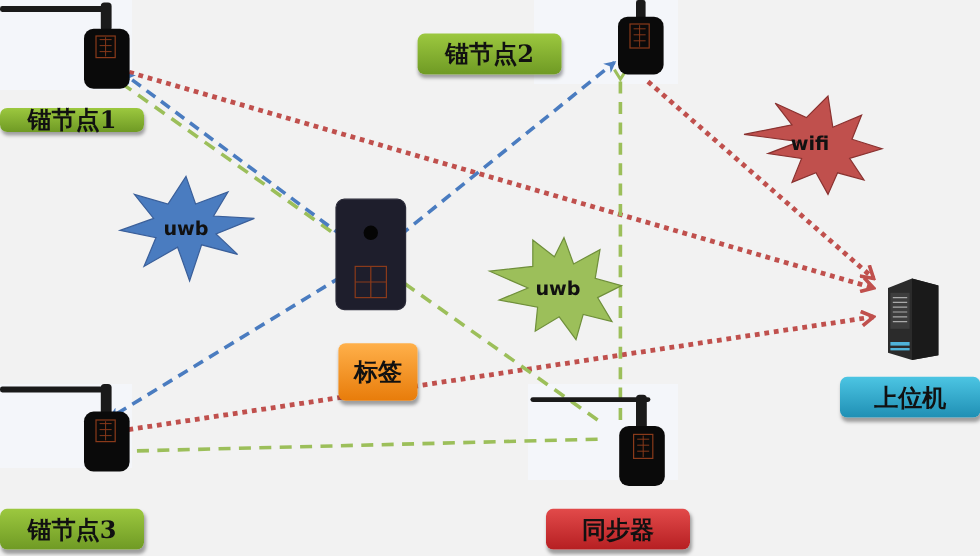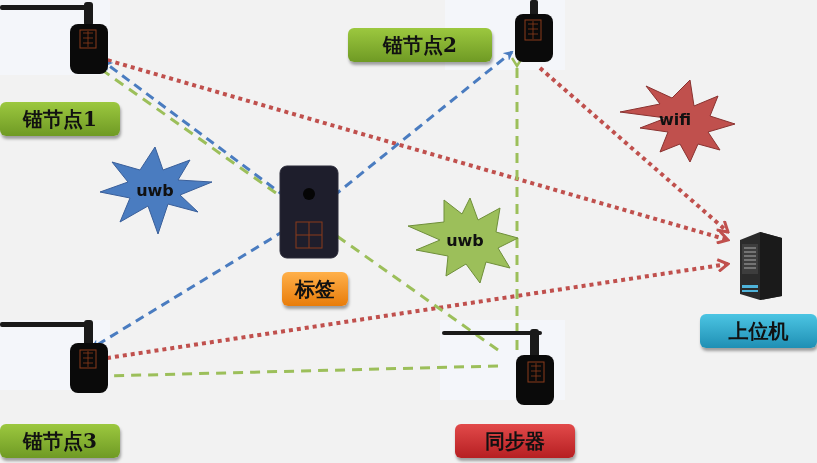--- a/index.html
+++ b/index.html
@@ -113,19 +113,19 @@
     <g>
       <polygon points="470,198 478,220 500,208 496,232 518,238 498,248 510,268 486,262 480,283 466,264 446,276 448,256 416,250 440,240 408,226 444,222 444,200 462,214" fill="#9cbf5a" stroke="#6f8f3a" stroke-width="1"></polygon>
       <text class="burst-text" x="465" y="246" text-anchor="middle">uwb</text>
     </g>
     <g>
       <polygon points="690,80 694,106 718,96 710,116 735,124 708,132 720,150 698,144 690,162 680,144 660,152 668,132 640,128 666,118 620,112 660,104 646,86 672,98" fill="#c0504d" stroke="#8a3230" stroke-width="1"></polygon>
       <text class="burst-text" x="675" y="125" text-anchor="middle">wifi</text>
     </g>
   </svg>
 
-  <div class="label green" style="left:0;top:102px;width:120px;height:34px;">锚节点1</div>
-  <div class="label green" style="left:348px;top:28px;width:144px;height:34px;">锚节点2</div>
+  <div class="label green" style="left:0;top:90px;width:120px;height:20px;">锚节点1</div>
+  <div class="label green" style="left:348px;top:28px;width:120px;height:34px;">锚节点2</div>
   <div class="label green" style="left:0;top:424px;width:120px;height:34px;">锚节点3</div>
-  <div class="label orange" style="left:282px;top:272px;width:66px;height:34px;">标签</div>
+  <div class="label orange" style="left:282px;top:286px;width:66px;height:48px;">标签</div>
   <div class="label blue" style="left:700px;top:314px;width:117px;height:34px;">上位机</div>
   <div class="label red" style="left:455px;top:424px;width:120px;height:34px;">同步器</div>
 </div>
 
 </body></html>

